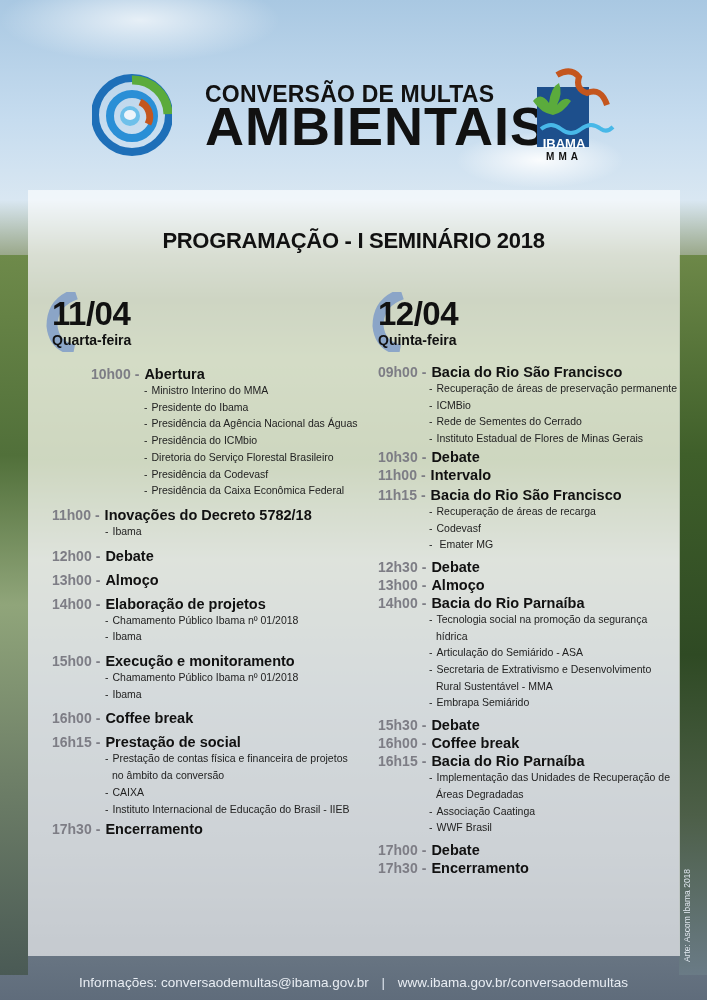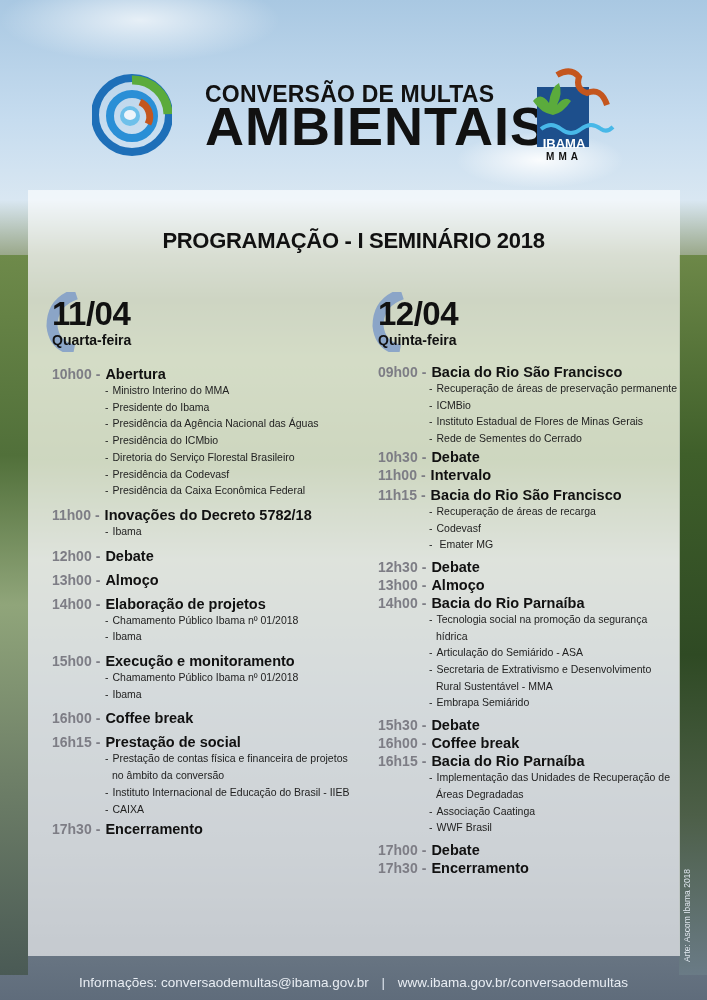--- a/index.html
+++ b/index.html
@@ -155,21 +155,21 @@
 
 <section class="day-col left">
   <div class="day-head">
     <svg class="day-swirl" viewBox="0 0 44 60">
       <path d="M30 2 Q6 10 6 34 Q8 54 28 58" fill="none" stroke="#7f9cc8" stroke-width="11" opacity="0.85"></path>
     </svg>
     <div class="day-date">11/04</div>
     <div class="day-name">Quarta-feira</div>
   </div>
   <div id="day0-slots">
-      <div class="slot" style="margin-top: 12px;">
+      <div class="slot" style="margin-top: 12px; margin-left: 39px;">
         <div class="slot-head">
           <span class="slot-time">10h00</span>
           <span class="slot-dash">-</span>
           <span class="slot-title">Abertura</span>
         </div>
         <ul class="slot-items">
           <li><span class="dash">-</span><span>Ministro Interino do MMA</span></li>
           <li><span class="dash">-</span><span>Presidente do Ibama</span></li>
           <li><span class="dash">-</span><span>Presidência da Agência Nacional das Águas</span></li>
           <li><span class="dash">-</span><span>Presidência do ICMbio</span></li>
@@ -232,22 +232,22 @@
         </div>
       </div>
       <div class="slot" style="margin-top: 8px;">
         <div class="slot-head">
           <span class="slot-time">16h15</span>
           <span class="slot-dash">-</span>
           <span class="slot-title">Prestação de social</span>
         </div>
         <ul class="slot-items">
           <li><span class="dash">-</span><span>Prestação de contas física e financeira de projetos no âmbito da conversão</span></li>
+          <li><span class="dash">-</span><span>CAIXA</span></li>
           <li><span class="dash">-</span><span>Instituto Internacional de Educação do Brasil - IIEB</span></li>
-          <li><span class="dash">-</span><span>CAIXA</span></li>
         </ul>
       </div>
       <div class="slot" style="margin-top: 4px;">
         <div class="slot-head">
           <span class="slot-time">17h30</span>
           <span class="slot-dash">-</span>
           <span class="slot-title">Encerramento</span>
         </div>
       </div>
     </div>
@@ -264,22 +264,22 @@
   <div id="day1-slots">
       <div class="slot" style="margin-top: 10px;">
         <div class="slot-head">
           <span class="slot-time">09h00</span>
           <span class="slot-dash">-</span>
           <span class="slot-title">Bacia do Rio São Francisco</span>
         </div>
         <ul class="slot-items">
           <li><span class="dash">-</span><span>Recuperação de áreas de preservação permanente</span></li>
           <li><span class="dash">-</span><span>ICMBio</span></li>
+          <li><span class="dash">-</span><span>Rede de Sementes do Cerrado</span></li>
           <li><span class="dash">-</span><span>Instituto Estadual de Flores de Minas Gerais</span></li>
-          <li><span class="dash">-</span><span>Rede de Sementes do Cerrado</span></li>
         </ul>
       </div>
       <div class="slot" style="margin-top: 2px;">
         <div class="slot-head">
           <span class="slot-time">10h30</span>
           <span class="slot-dash">-</span>
           <span class="slot-title">Debate</span>
         </div>
       </div>
       <div class="slot" style="margin-top: 2px;">

